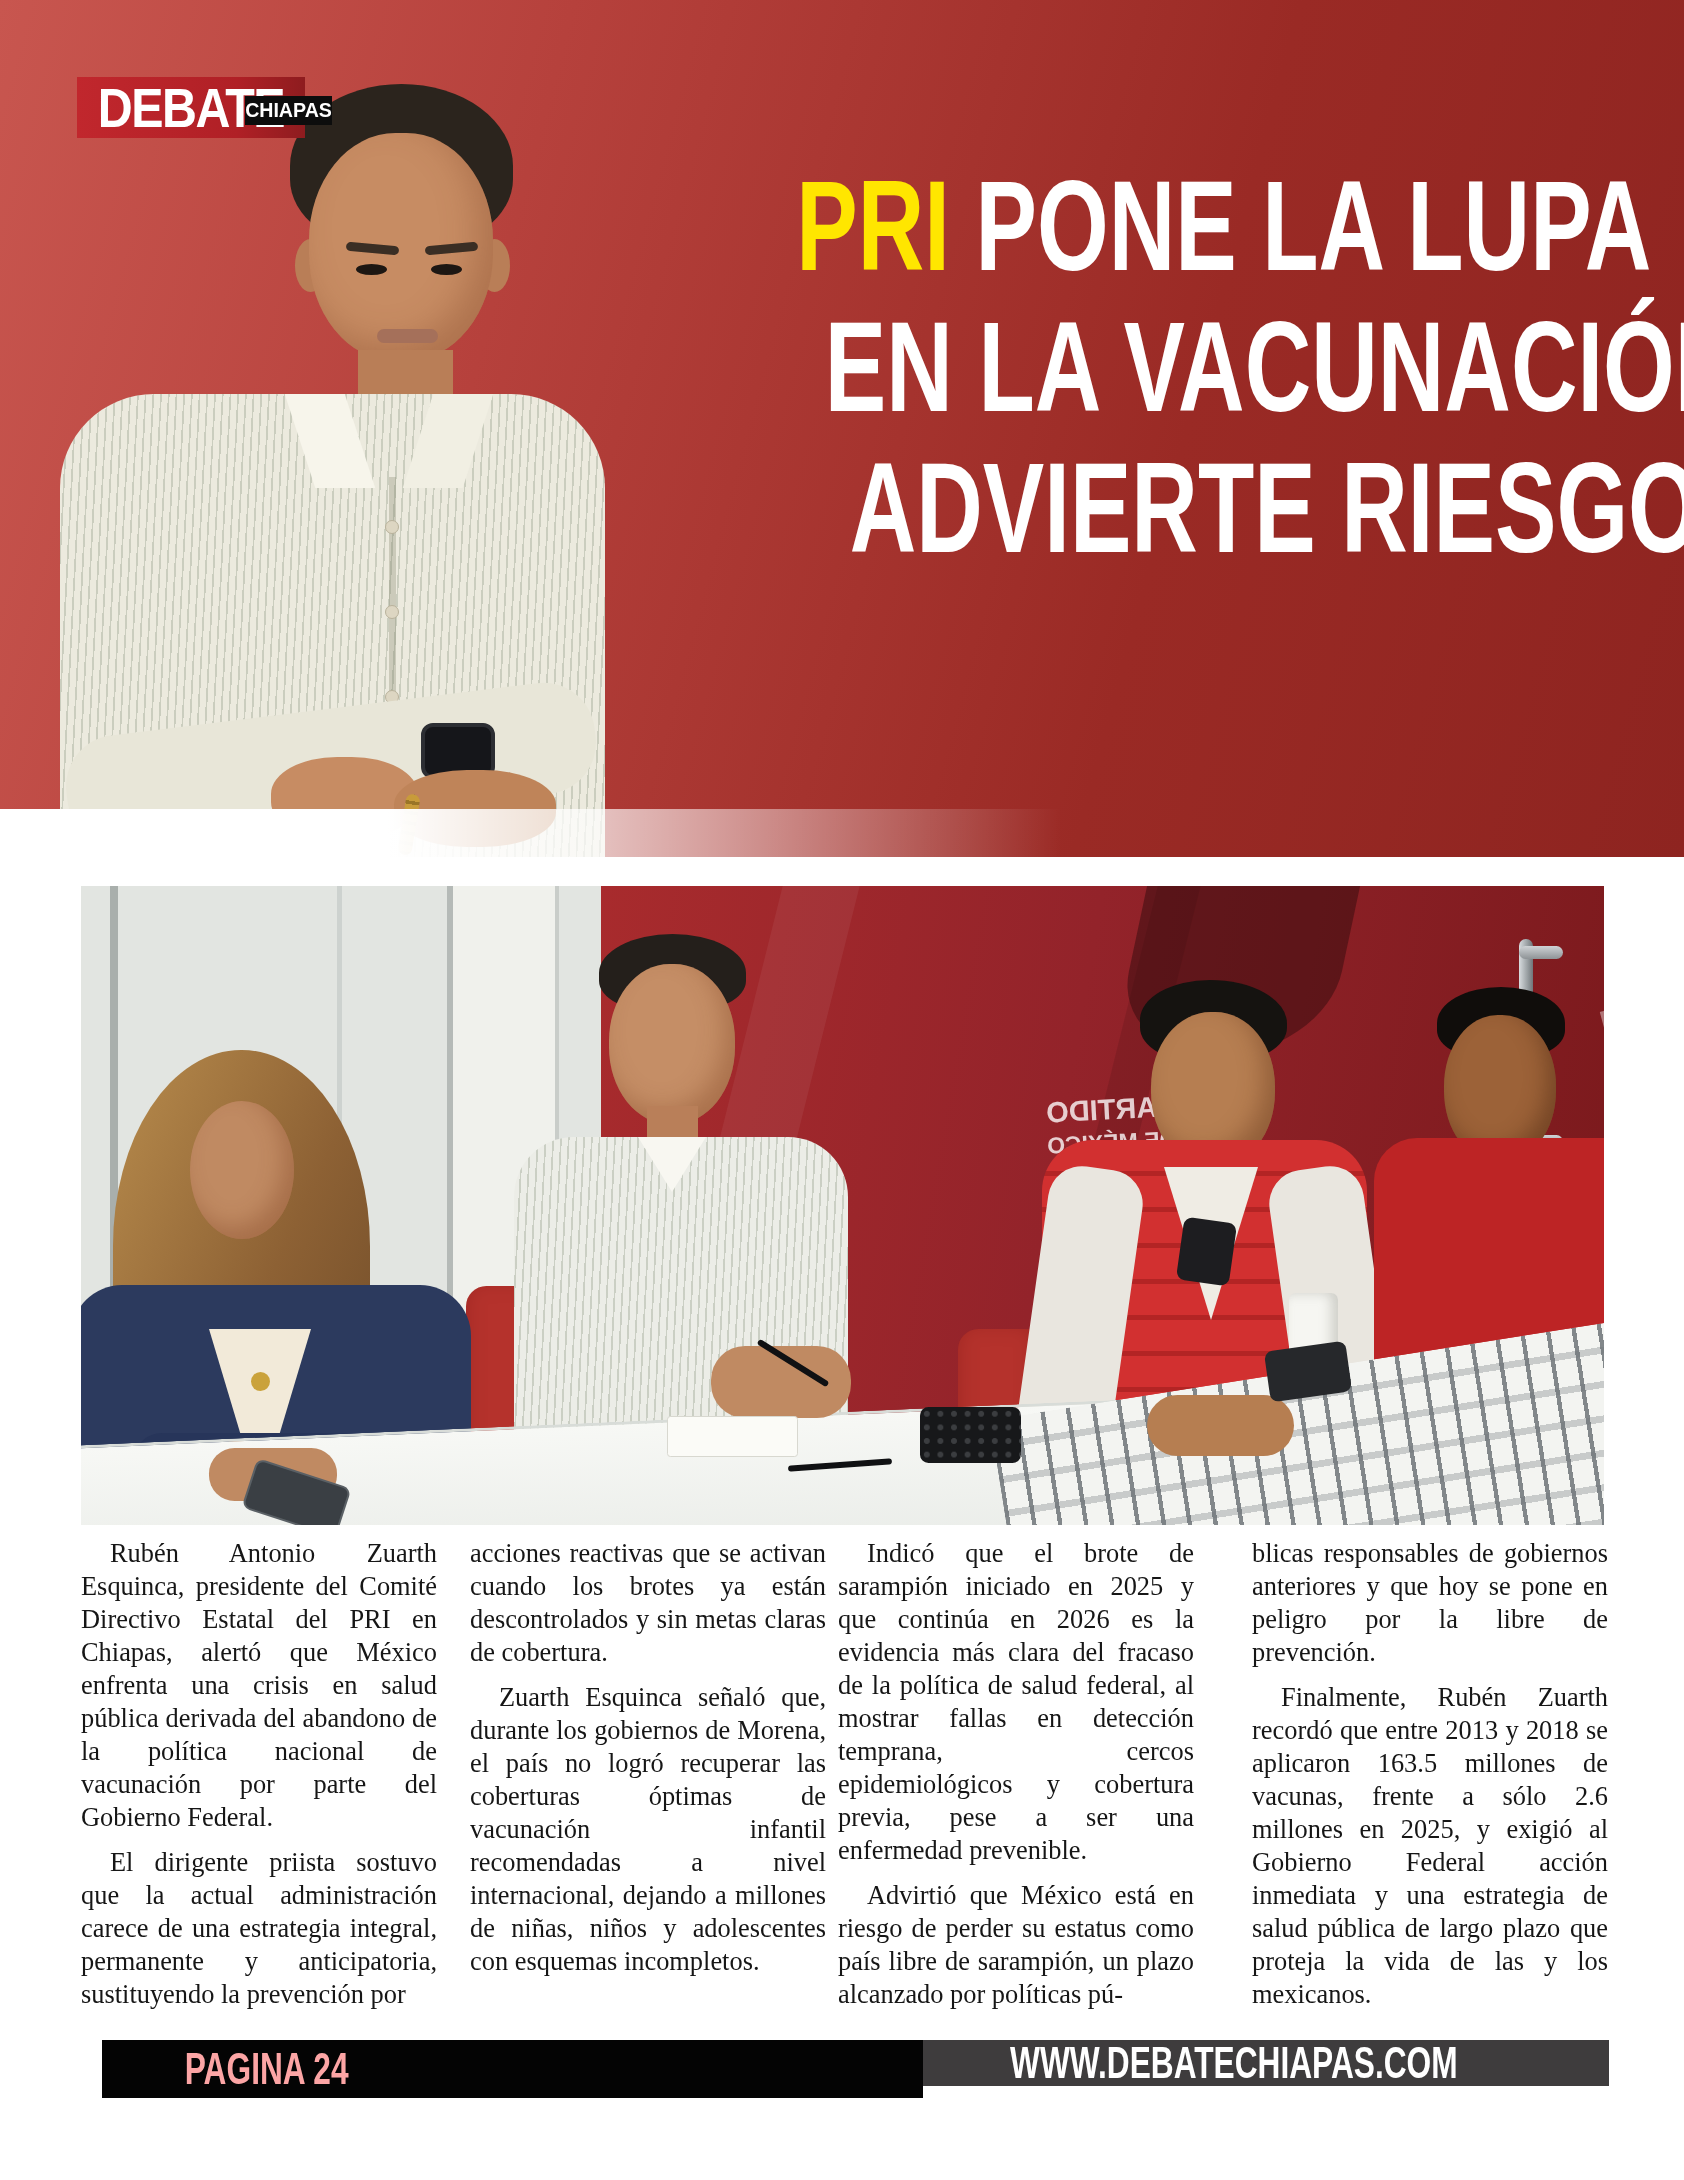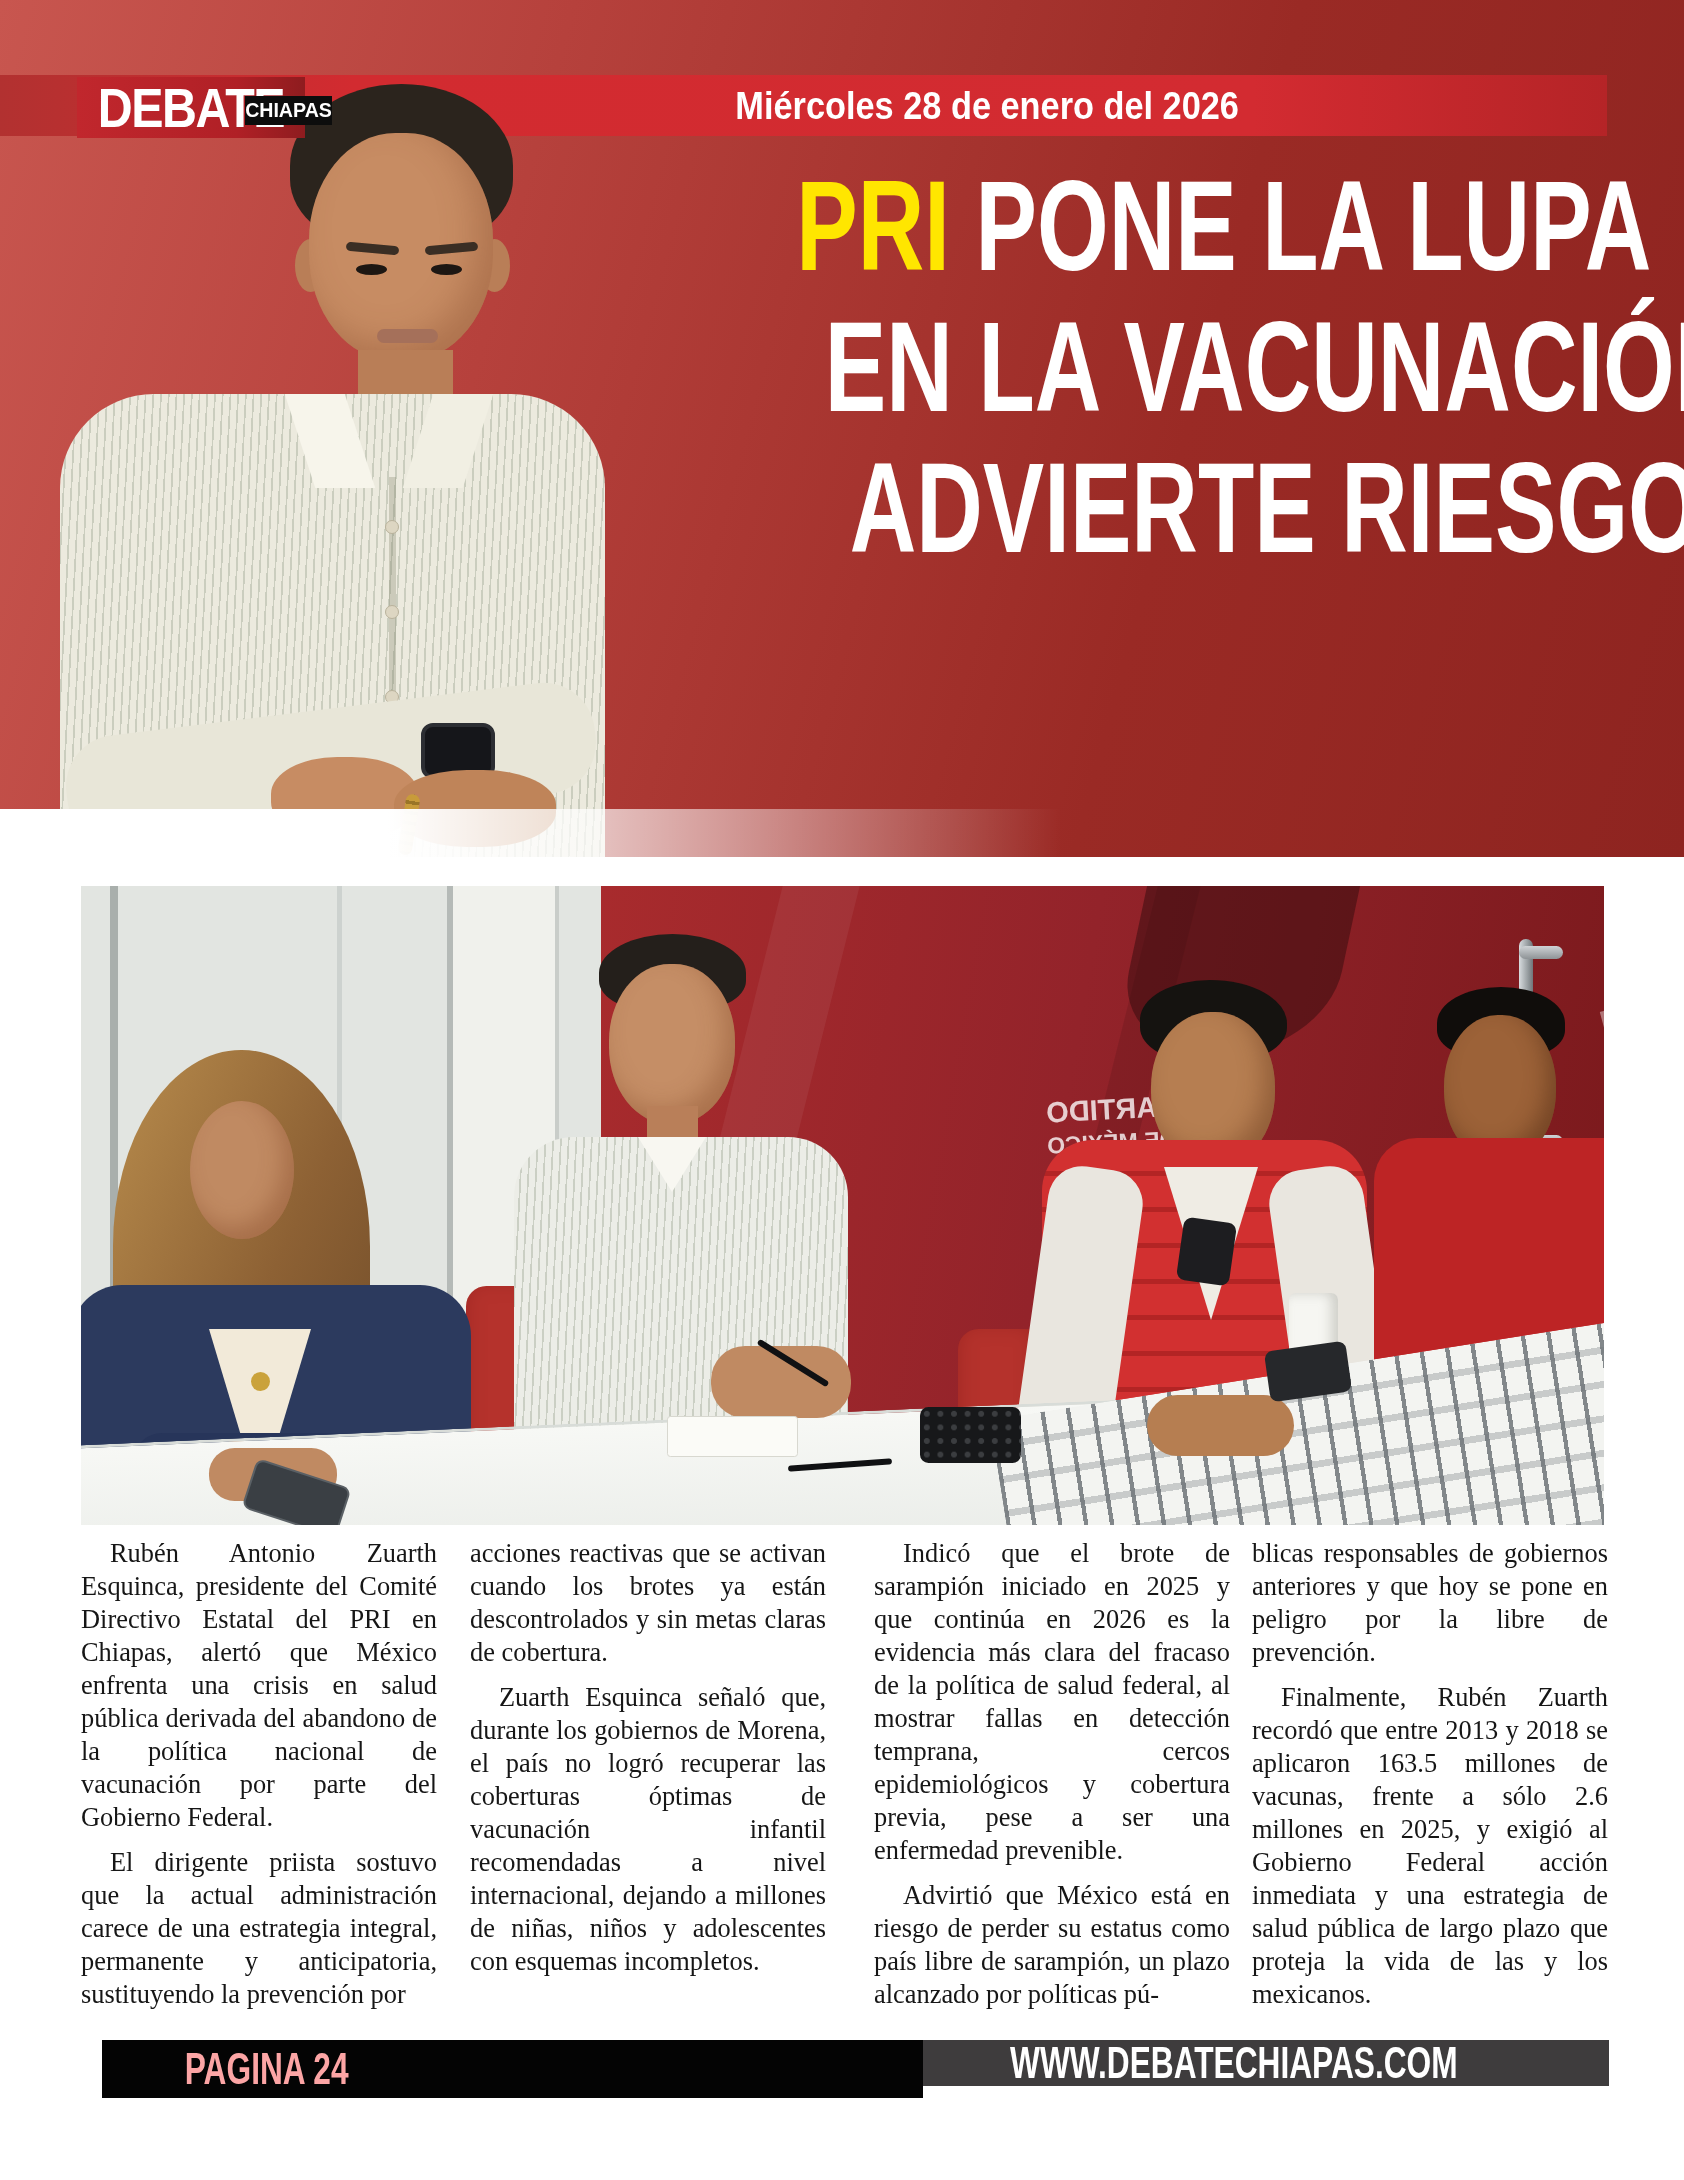--- a/index.html
+++ b/index.html
@@ -129,39 +129,36 @@
   .item-cup{left:1208px;top:407px;width:49px;height:82px;border-radius:6.8px 6.8px 10.2px 10.2px;background:#f6f6f2;
             box-shadow:inset -6.8px 0 12px rgba(150,150,140,.4);}
   .item-phone3{left:1186px;top:460px;width:82px;height:51px;border-radius:8.5px;background:#26282b;transform:rotate(-8deg);}
 
   
   .col{position:absolute;top:1537px;width:356px;height:494px;overflow:hidden;
        font-family:"Liberation Serif", serif;font-size:26.4px;line-height:33px;
        text-align:justify;color:#161616;}
   .col p{margin:0 0 12px 0;hyphens:auto;-webkit-hyphens:auto;}
   .col p.ind{text-indent:29px;}
-  .c1{left:81px;} .c2{left:470px;} .c3{left:874px;} .c4{left:1252px;}
+  .c1{left:81px;} .c2{left:470px;} .c3{left:838px;} .c4{left:1252px;}
 
   
   .footer{left:102px;top:2040px;width:1507px;height:58px;display:flex;}
   .foot-left{width:821px;height:58px;background:#040404;display:flex;align-items:center;}
   .foot-left .ptxt{color:#fca5a5;font-weight:bold;font-size:44px;margin-left:51px;}
   .foot-right{width:686px;height:46px;background:#3e3c3d;display:flex;align-items:center;justify-content:flex-start;}
   .foot-right .wtxt{color:#ffffff;font-weight:bold;font-size:44px;}
 </style>
 </head>
 <body>
 
 <div class="page">
 
   <div class="abs header">
 
-    <div class="abs dateband">
-      <span class="dtxt"><span class="cond85">Miércoles 28 de enero del 2026</span></span>
-    </div>
 
     <div class="abs mm">
       <div class="abs mm-hair"></div>
       <div class="abs mm-ear" style="left:235px;"></div>
       <div class="abs mm-ear" style="left:419px;"></div>
       <div class="abs mm-face"></div>
       <div class="abs mm-brow" style="left:286px;transform:rotate(5deg);"></div>
       <div class="abs mm-brow" style="left:365px;transform:rotate(-5deg);"></div>
       <div class="abs mm-eye" style="left:296px;"></div>
       <div class="abs mm-eye" style="left:371px;"></div>

